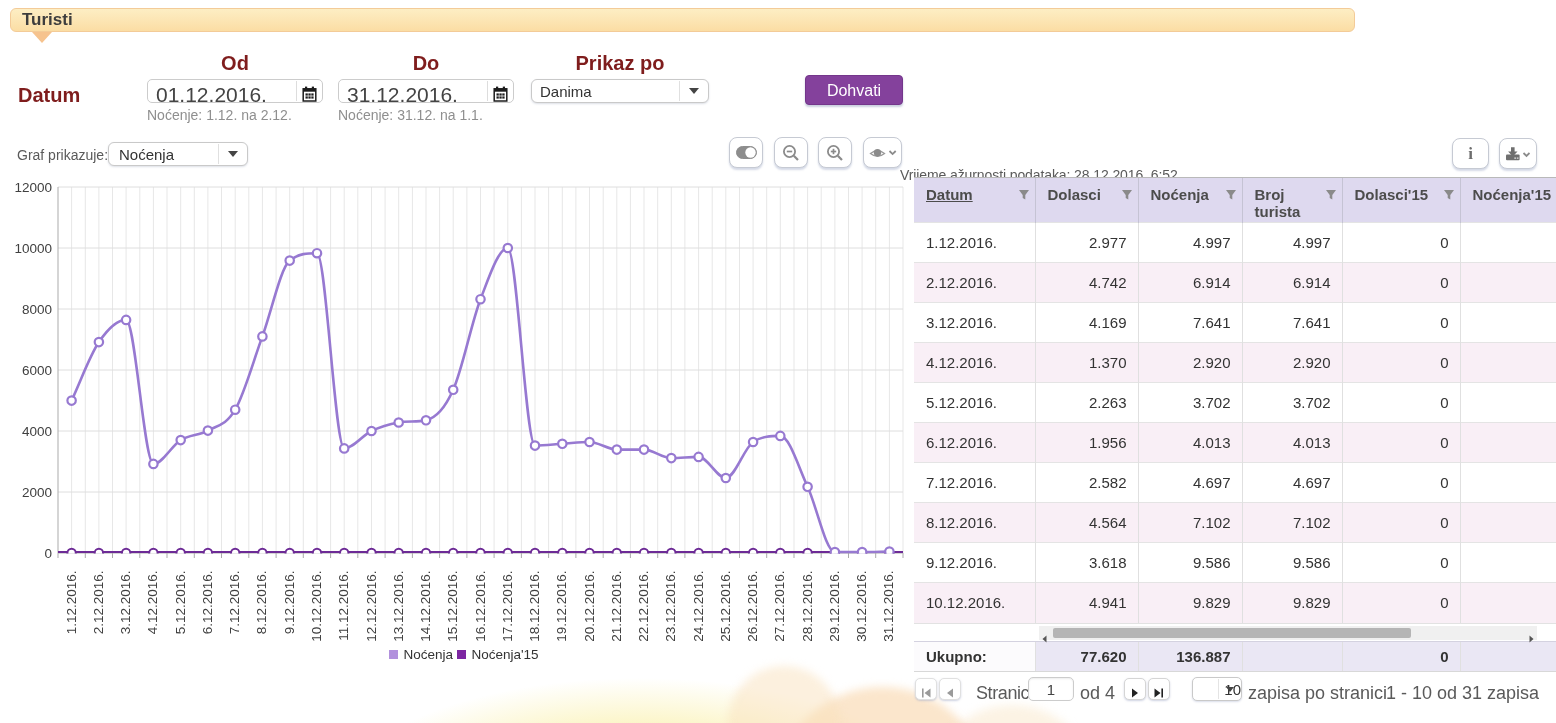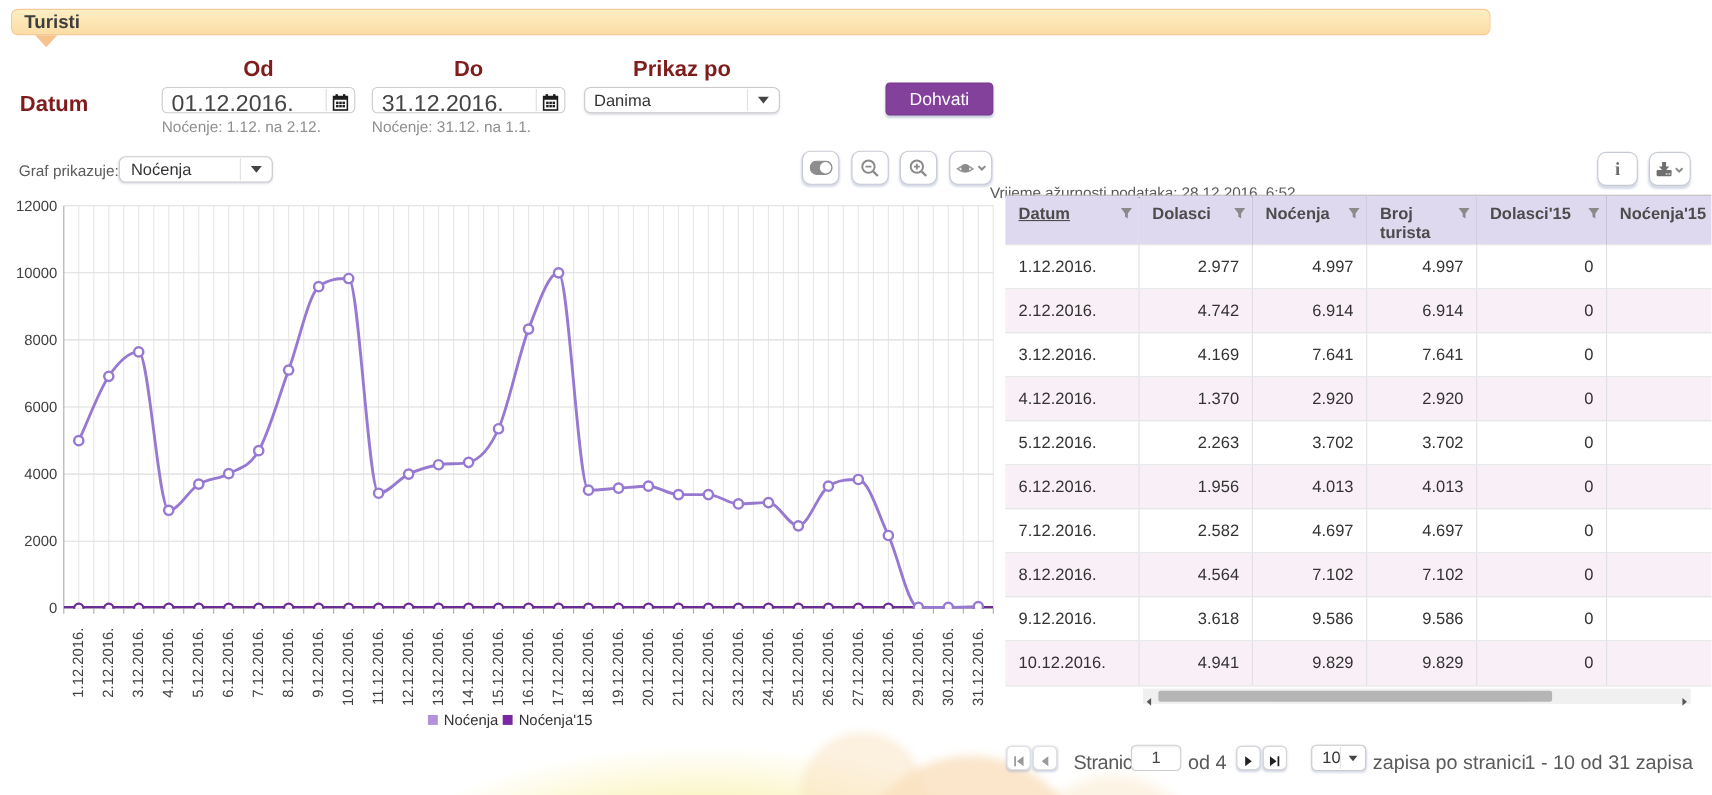--- a/index.html
+++ b/index.html
@@ -56,21 +56,21 @@
 .grid.total td { height:30px; border-top:1px solid #d4d2e0; border-bottom:1px solid #d8d8d8; font-weight:bold; background:#eae7f4; }
 .grid.total .tdat { background:#fcfbfd; }
 
 .pbtn { position:absolute; top:2px; width:22px; height:22px; background:#fff; border:1px solid #d5d5d5;
   border-radius:5px; box-shadow:0 1px 2px rgba(160,170,200,.5); text-align:center; padding-top:5px; }
 .pdis { border-color:#e0e0e0; }
 .ptext { position:absolute; top:7px; font-size:18px; color:#5a5a5a; }
 .pinput { position:absolute; left:114px; top:1px; width:46px; height:24px; border:1px solid #ccc; border-radius:5px;
   text-align:center; font-size:15px; color:#444; padding-top:3px; background:#fff; box-shadow:inset 0 1px 2px rgba(0,0,0,.08); }
 .psel { position:absolute; left:278px; top:1px; width:50px; height:24px; border:1px solid #c9c9c9; border-radius:5px;
-  font-size:15px; color:#333; padding:3px 0 0 9px; background:#fff; box-shadow:0 1px 2px rgba(160,170,200,.4); }
+  font-size:15px; color:#333; padding:3px 0 0 9px; background:#fff; box-shadow:0 1px 2px rgba(160,170,200,.4);text-align:right; }
 .psep { position:absolute; right:22px; top:1px; bottom:1px; width:1px; background:#e4e4e4; }
 .parr { position:absolute; right:7px; top:9px; width:0; height:0; border-left:4.5px solid transparent;
   border-right:4.5px solid transparent; border-top:5.5px solid #444; }
 </style>
 </head>
 <body>
 <div class="abs bg1"></div>
 <div class="abs bg2"></div>
 <div class="abs bg3"></div>
 <div class="abs bg4"></div>
@@ -409,20 +409,40 @@
   <div class="sbtrack">
     <div class="sbarrow" style="left:2px;"><svg width="8" height="8" viewBox="0 0 8 8">
             <path d="M5.5 0.5v7L1.5 4z" fill="#555"></path>
           </svg></div>
     <div class="sbthumb"></div>
     <div class="sbarrow" style="right:2px;"><svg width="8" height="8" viewBox="0 0 8 8">
             <path d="M2.5 0.5v7L6.5 4z" fill="#555"></path>
           </svg></div>
   </div>
 </div>
+<table class="grid total">
+<colgroup>
+        <col style="width:121px">
+        <col style="width:103px">
+        <col style="width:104px">
+        <col style="width:100px">
+        <col style="width:118px">
+        <col style="width:96px">
+      </colgroup>
+<tbody>
+        <tr>
+<td class="dt tdat">Ukupno:</td>
+          <td class="num tnum">77.620</td>
+          <td class="num tnum">136.887</td>
+          <td class="num tnum"></td>
+          <td class="num tnum">0</td>
+          <td class="num tnum"></td>
+</tr>
+      </tbody>
+</table>
 </div>
 
 <div class="abs" style="left:914px; top:676px; width:642px; height:32px;">
 <div class="pbtn pdis" style="left:1px;"><svg width="12" height="10" viewBox="0 0 12 10">
         <path d="M2 0.5h1.6v9H2z M10.5 0.5v9L4.5 5z" fill="#9a9a9a"></path>
       </svg></div>
 <div class="pbtn pdis" style="left:25px;"><svg width="10" height="10" viewBox="0 0 10 10">
         <path d="M8 0.5v9L2 5z" fill="#9a9a9a"></path>
       </svg></div>
 <span class="ptext" style="left:62px; letter-spacing:-0.4px;">Stranica</span>

